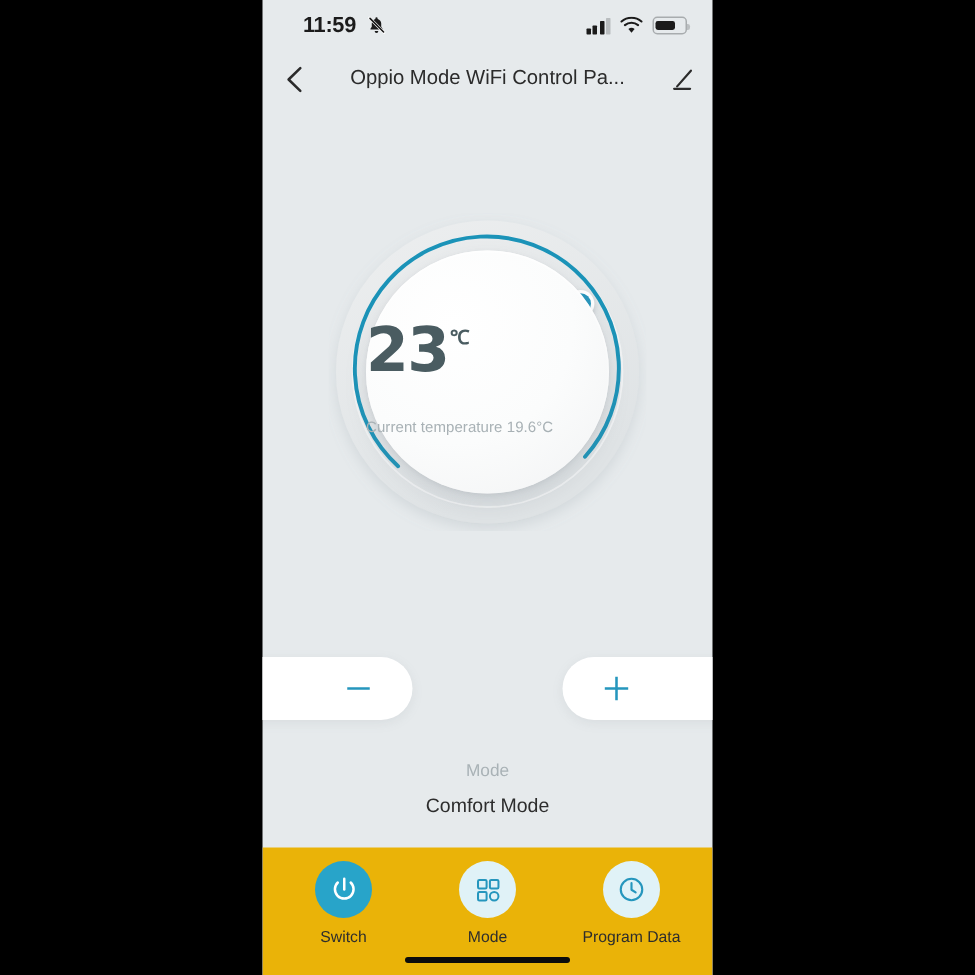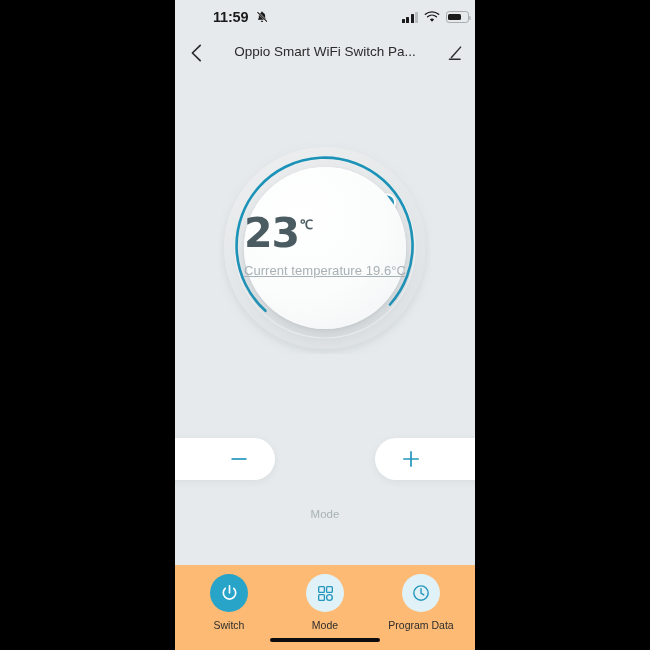--- a/index.html
+++ b/index.html
@@ -21,21 +21,21 @@
     top: 0px;
     width: 300px;
     height: 650px;
     background: #e6eaec;
     overflow: hidden;
   }
 
   
   .status-bar {
     position: absolute;
-    left: 11px; top: 0;
+    left: 0; top: 0;
     width: 300px;
     height: 34px;
   }
   .status-time {
     position: absolute;
     left: 27px;
     top: 9px;
     font-size: 14.5px;
     font-weight: bold;
     color: #1b1b1b;
@@ -183,25 +183,24 @@
     font-family: "Liberation Sans", sans-serif;
     font-size: 13px;
     font-weight: bold;
     color: #4a5c61;
     vertical-align: top;
     margin-top: 2px;
     margin-left: 1px;
     letter-spacing: -0.5px;
   }
   .temp-current {
-    margin-top: 9px;
-    font-size: 13px;
+    margin-top: 26px;
+    font-size: 10px;
     color: #a8b1b5;
     letter-spacing: 0.05px;
-    text-decoration: underline;
   }
 
   
   .btn-row {
     position: absolute;
     left: 0;
     top: 438px;
     width: 300px;
     height: 42px;
   }
@@ -244,21 +243,21 @@
     color: #2d2d2d;
   }
 
   
   .bottom-nav {
     position: absolute;
     left: 0;
     bottom: 0;
     width: 300px;
     height: 85px;
-    background: #fdba74;
+    background: #eab308;
   }
   .nav-items {
     position: absolute;
     left: 0; top: 9px;
     width: 300px;
     display: flex;
     justify-content: space-around;
     align-items: flex-start;
     padding: 0 6px;
     box-sizing: border-box;
@@ -335,21 +334,21 @@
         </div>
     </div>
   </div>
 
   <div class="title-bar">
     <div class="back-chevron">
       <svg viewBox="0 0 24 24" width="24" height="24">
         <path d="M15.2 4.4 L7.4 12 L15.2 19.6" stroke="#2b2b2b" stroke-width="1.7" fill="none" stroke-linecap="round" stroke-linejoin="round"></path>
       </svg>
     </div>
-    <div class="page-title">Oppio Smart WiFi Switch Pa...</div>
+    <div class="page-title">Oppio Mode WiFi Control Pa...</div>
     <div class="edit-pencil">
       <svg viewBox="0 0 24 24" width="22" height="22">
         <path d="M19.2 5.6 L9.2 17.0" stroke="#2b2b2b" stroke-width="1.6" stroke-linecap="round"></path>
         <path d="M7.0 18.8 H18.6" stroke="#2b2b2b" stroke-width="1.6" stroke-linecap="round"></path>
       </svg>
     </div>
   </div>
 
   <div class="dial-wrap">
     <svg class="dial-svg" viewBox="0 0 212 212">
@@ -397,20 +396,21 @@
       <div class="glyph">
         <svg viewBox="0 0 20 20" width="20" height="20">
           <path d="M2.2 10 H17.8 M10 2.2 V17.8" stroke="#2596bd" stroke-width="1.7" stroke-linecap="butt"></path>
         </svg>
       </div>
     </div>
   </div>
 
   <div class="mode-block">
     <div class="mode-label">Mode</div>
+    <div class="mode-value">Comfort  Mode</div>
   </div>
 
   <div class="bottom-nav">
     <div class="nav-items">
 
       <div class="nav-item active">
         <div class="nav-circle">
           <svg viewBox="0 0 24 24" width="21" height="21">
             <path d="M12 3.2 V11.4" stroke="#ffffff" stroke-width="1.9" stroke-linecap="round"></path>
             <path d="M7.1 6.1a7.1 7.1 0 1 0 9.8 0" stroke="#ffffff" stroke-width="1.9" fill="none" stroke-linecap="round"></path>

